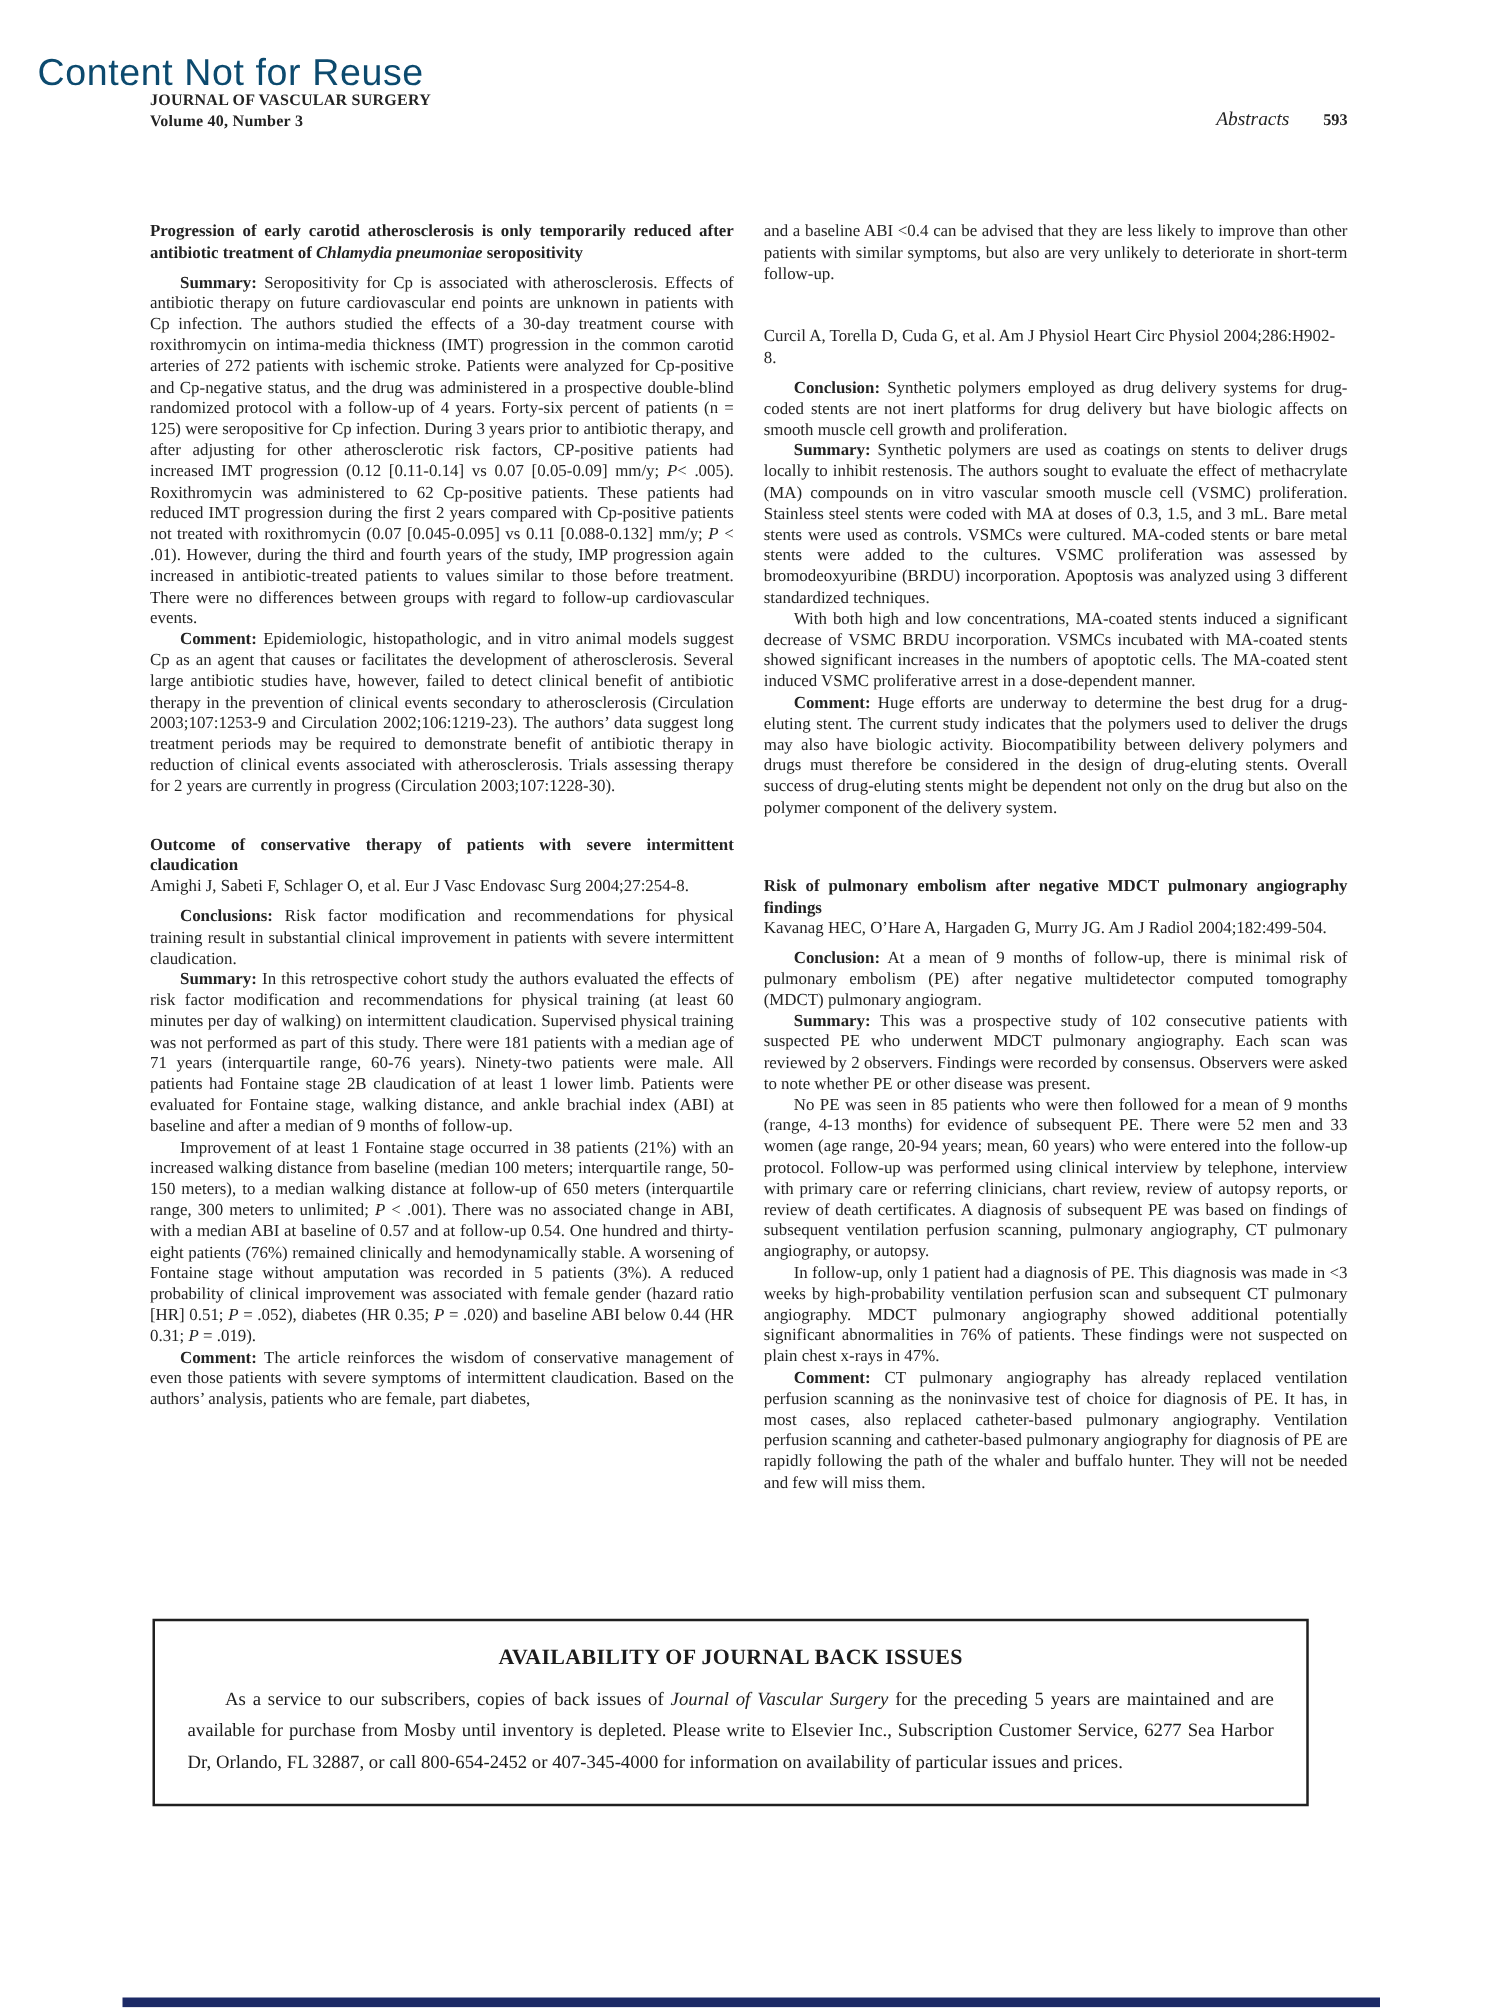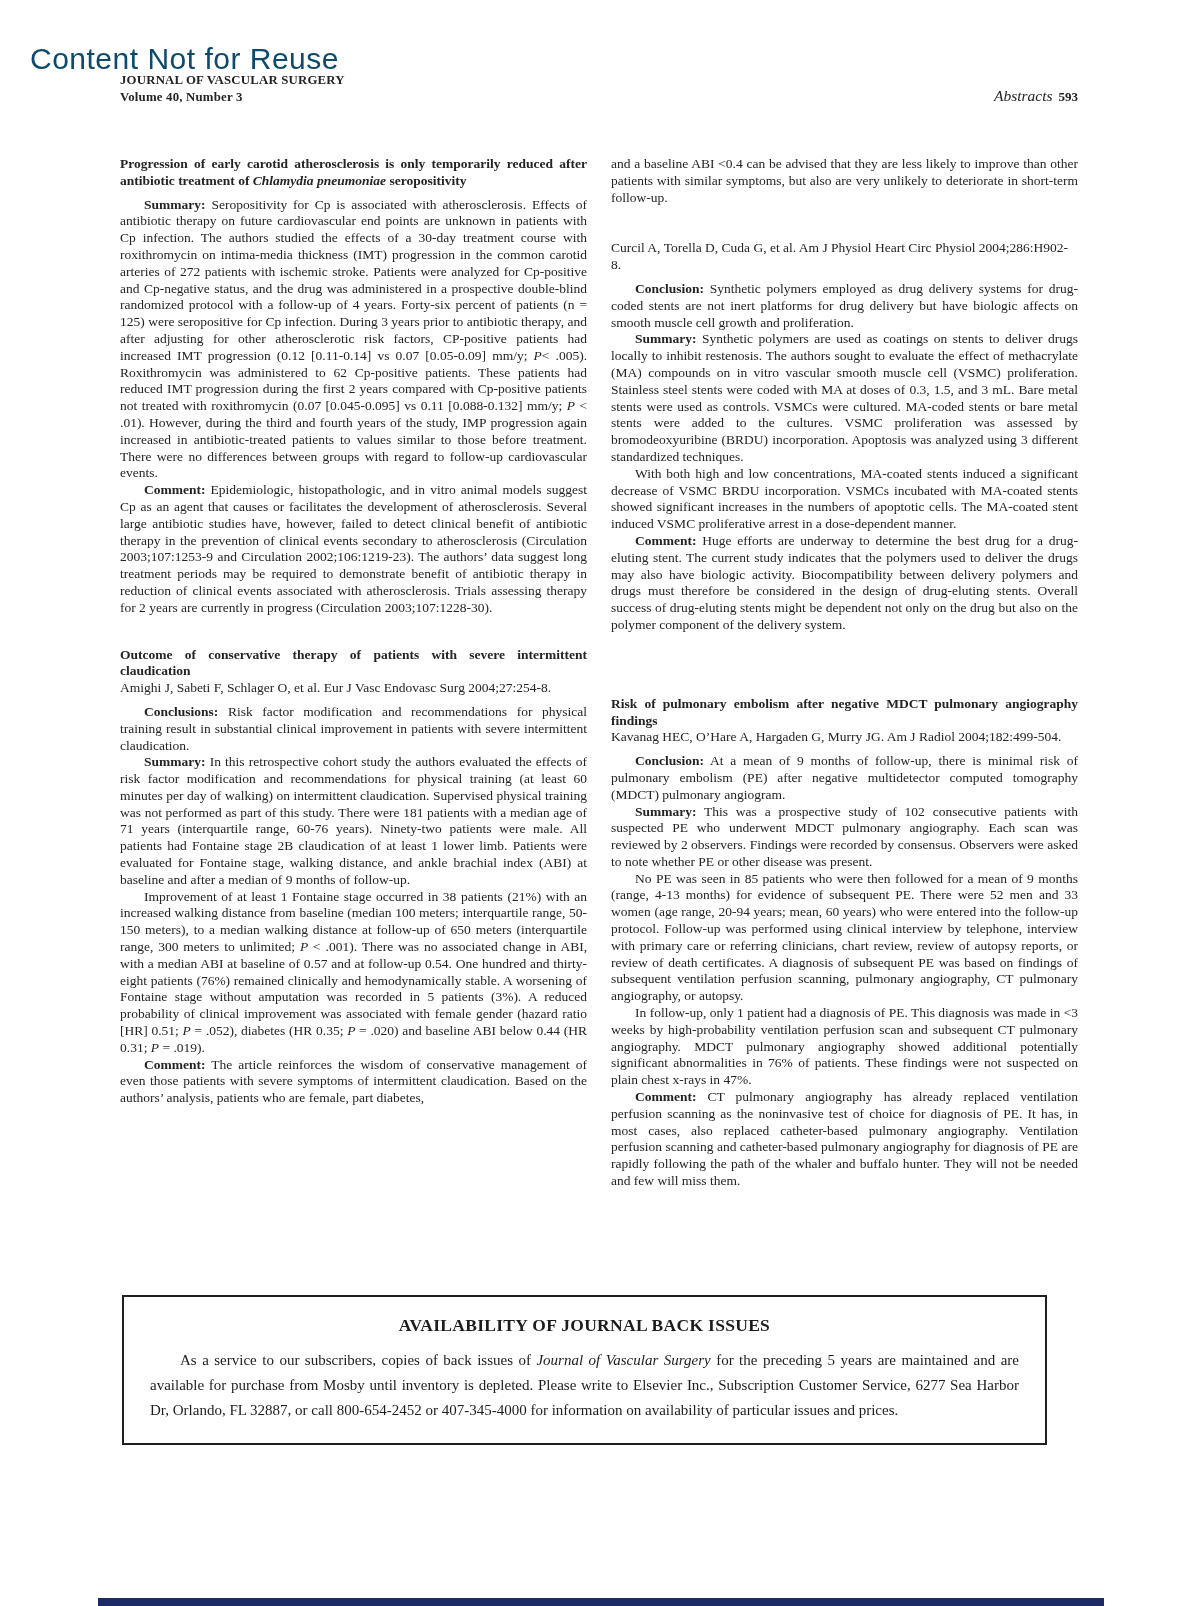--- a/index.html
+++ b/index.html
@@ -5,32 +5,32 @@
   html,body{margin:0;padding:0;background:#ffffff;}
   .page{position:relative;width:1200px;height:1606px;background:#ffffff;
         font-family:"Liberation Serif","DejaVu Serif",serif;color:#242424;overflow:hidden;}
   .watermark{position:absolute;left:30px;top:42px;
         font-family:"Liberation Sans","DejaVu Sans",sans-serif;
         font-size:30px;color:#0c4a6e;letter-spacing:.5px;text-align:right;}
   .header{position:absolute;left:120px;top:72px;width:958px;
         display:flex;justify-content:space-between;align-items:flex-end;}
   .masthead{font-size:12.8px;font-weight:bold;line-height:17px;letter-spacing:.2px;}
   .running-head{padding-bottom:1px;white-space:nowrap;}
-  .section-label{font-style:italic;font-size:15.5px;margin-right:6px;}
+  .section-label{font-style:italic;font-size:15.5px;margin-right:27px;}
   .page-number{font-weight:bold;font-size:13px;}
-  .columns{position:absolute;left:120px;top:156px;width:958px;display:flex;gap:24px;}
+  .columns{position:absolute;left:120px;top:177px;width:958px;display:flex;gap:24px;}
   .col{width:469px;font-size:13.5px;line-height:16.8px;}
   .abs-title{margin:0;font-size:13.5px;font-weight:bold;text-align:justify;line-height:16.8px;}
   .abs-cite{text-align:left;}
   .paragraphs p{margin:0;text-align:justify;text-indent:24px;}
   .abs .paragraphs p:first-child{margin-top:7px;}
   .cont p{margin:0;text-align:justify;text-indent:0;}
   .gap-30{display:block;margin-top:30px;}
   .gap-34{display:block;margin-top:34px;}
-  .gap-46{display:block;margin-top:62px;}
+  .gap-46{display:block;margin-top:46px;}
   .r-b{font-weight:bold;}
   .r-i{font-style:italic;}
   .r-bi{font-weight:bold;font-style:italic;}
   .backissues{position:absolute;left:122px;top:1295px;width:925px;box-sizing:border-box;
         border:2px solid #1f1f1f;padding:18px 26px 20px 26px;background:#ffffff;}
   .bi-title{text-align:center;font-weight:bold;font-size:17.5px;letter-spacing:.3px;color:#1c1c1c;}
   .bi-body{margin-top:12px;font-size:15px;line-height:25px;text-align:justify;text-indent:30px;color:#1c1c1c;}
   .bottom-bar{position:absolute;left:98px;bottom:0;width:1006px;height:8px;background:#1c2a66;}
 </style>
 </head>

